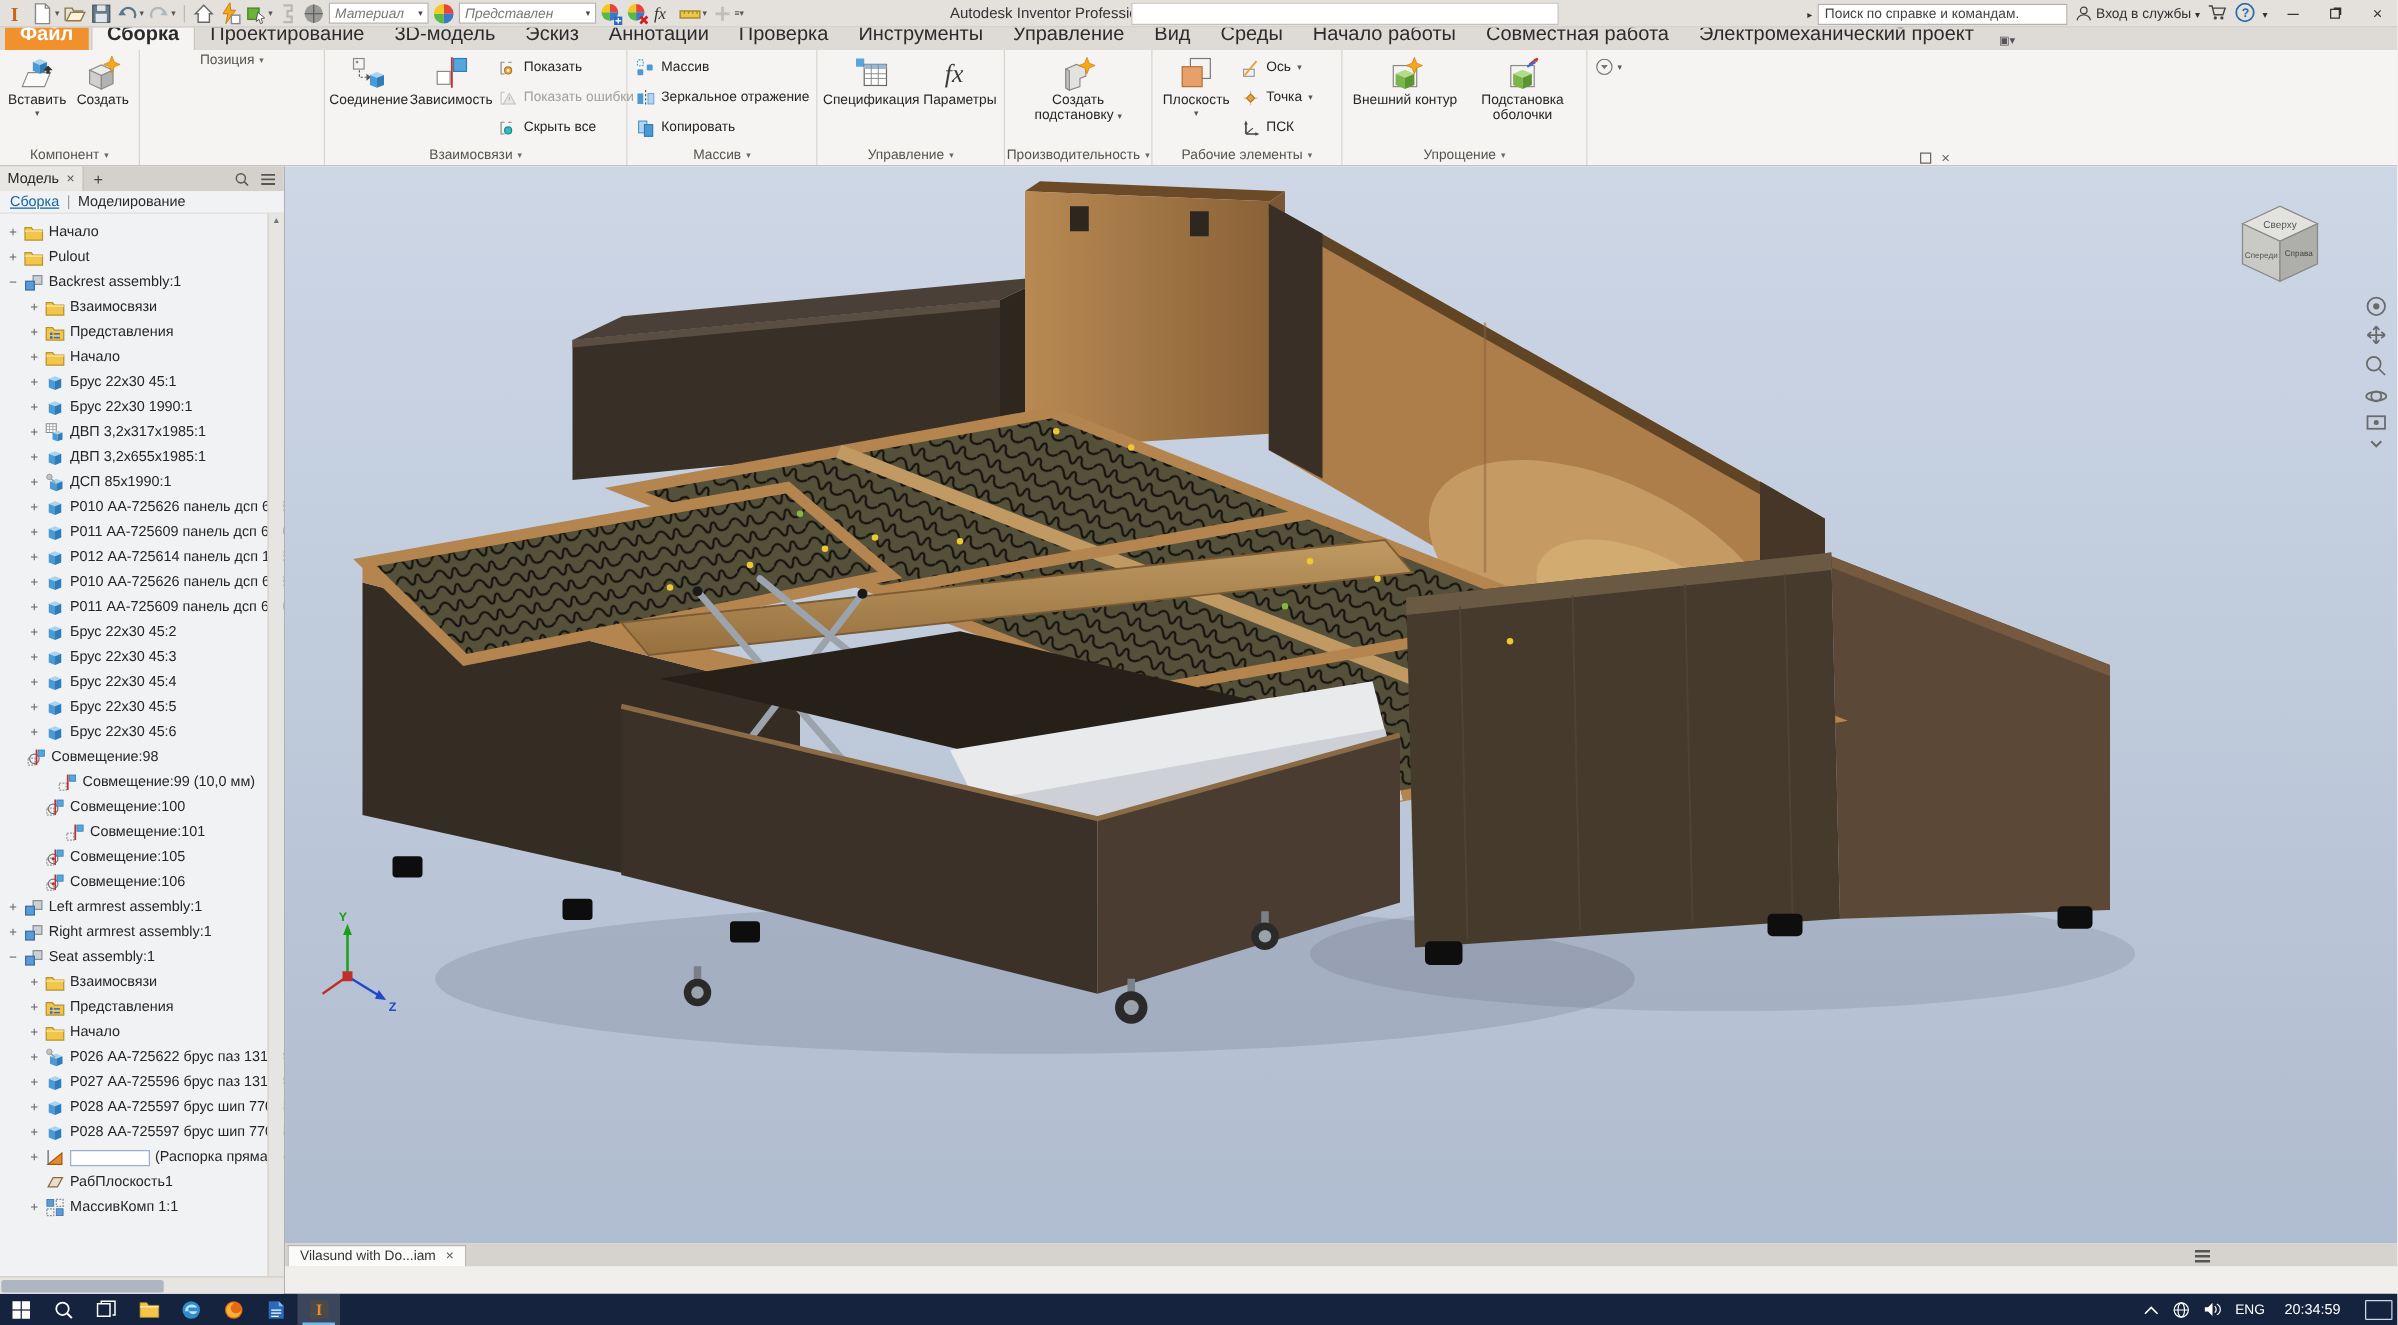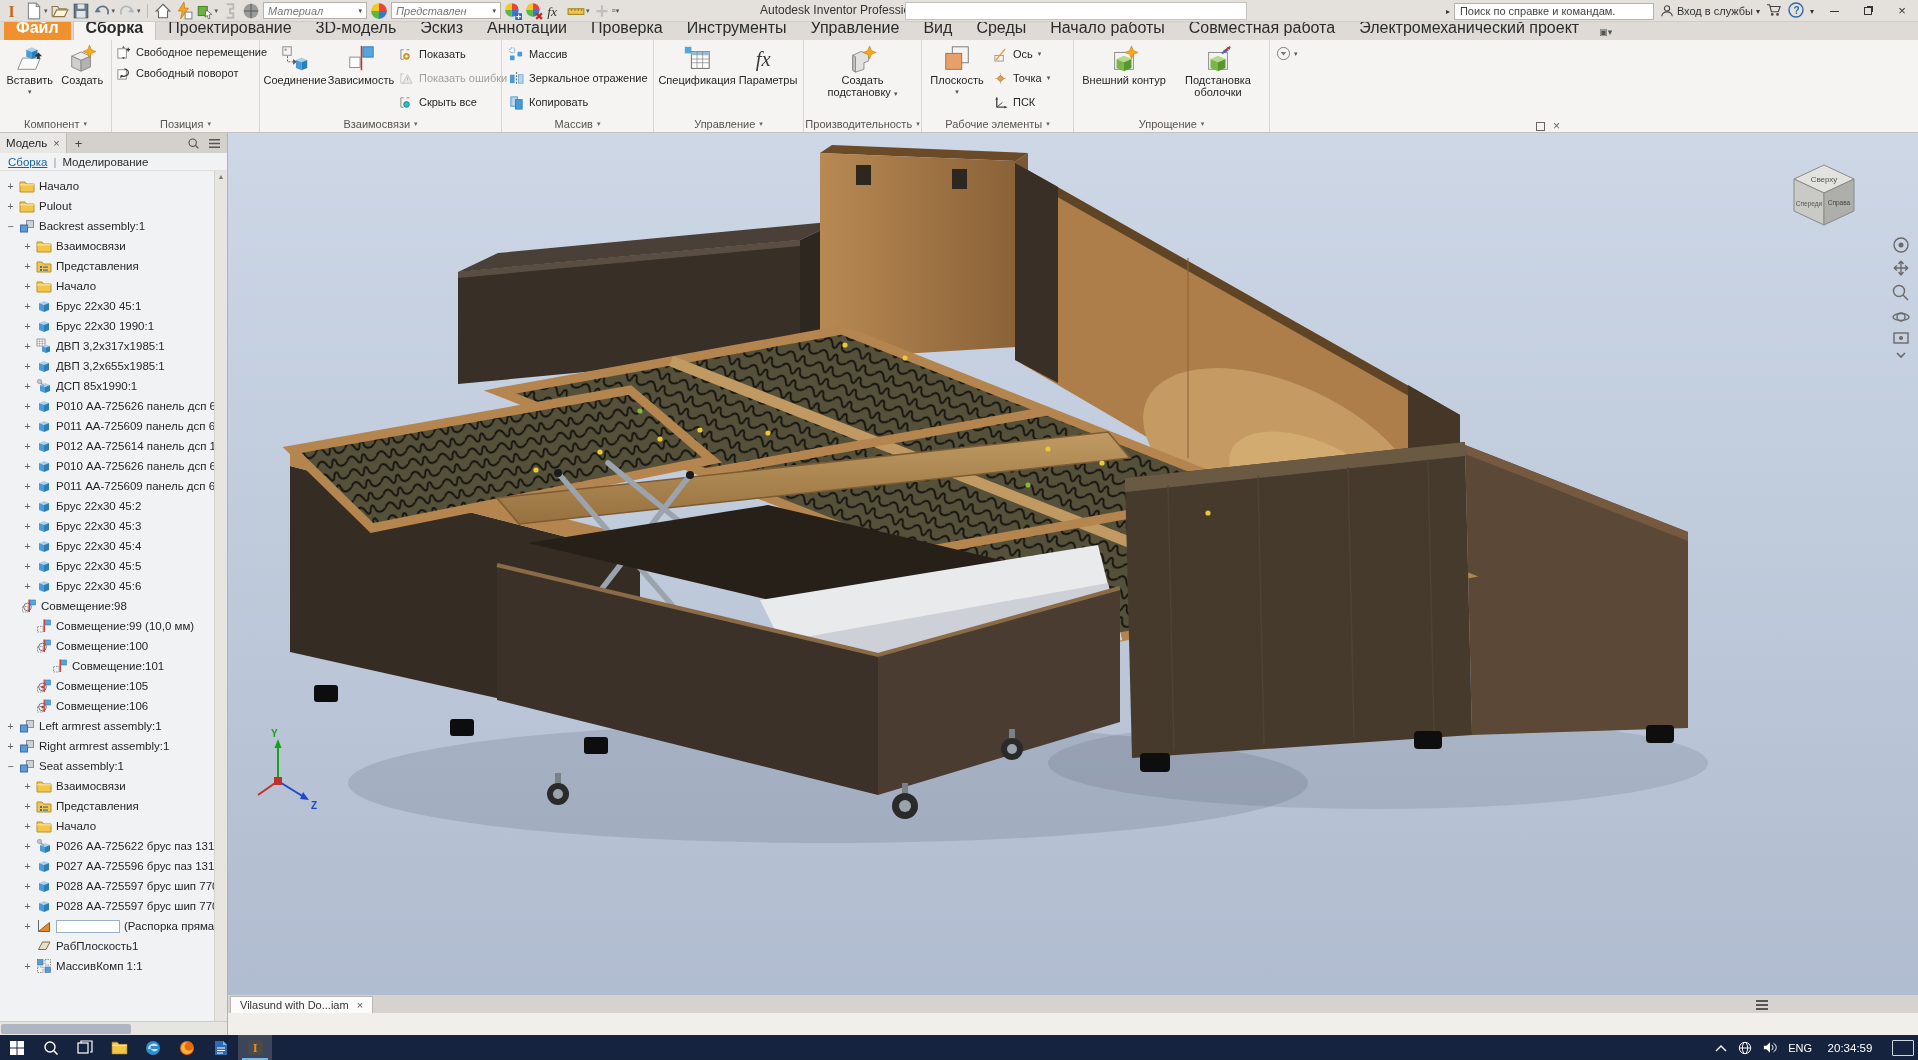--- a/index.html
+++ b/index.html
@@ -173,21 +173,21 @@
             <path d="M5,2 h6 v4 h-3 v4 h3 v4 H5" fill="none" stroke="#777" stroke-width="1.6"></path>
           </svg>
         </span>
       <span class="qi">
           <svg viewBox="0 0 16 16">
             <circle cx="8" cy="8" r="6.5" fill="#9a9a98"></circle>
             <path d="M8,1.5 a6.5,6.5 0 0 1 0,13 A6.5,6.5 0 0 0 8,1.5" fill="#d8d8d6"></path>
             <path d="M1.5,8 h13 M8,1.5 v13" stroke="#555" stroke-width=".8"></path>
           </svg>
         </span>
-      <span class="ddbox" style="width:104px">
+      <span class="ddbox" style="width:80px">
           <span>Материал</span>
           <span class="car">▾</span>
         </span>
       <span class="qi">
           <svg viewBox="0 0 16 16">
             <path d="M8,8 L8,1 A7,7 0 0 1 15,8z" fill="#e8443a"></path>
             <path d="M8,8 L15,8 A7,7 0 0 1 8,15z" fill="#3a78c8"></path>
             <path d="M8,8 L8,15 A7,7 0 0 1 1,8z" fill="#58b848"></path>
             <path d="M8,8 L1,8 A7,7 0 0 1 8,1z" fill="#f5c81c"></path>
           </svg>
@@ -308,38 +308,20 @@
               <polygon points="15,17.5 25,13 25,24.5 15,29" fill="#b2b2b0" stroke="#8a8a88"></polygon>
               <polygon points="24,1 26,6 31,8 26,10 24,15 22,10 17,8 22,6" fill="#f5a81c" stroke="#c87d0a" stroke-width=".6"></polygon>
             </svg>
           <span>Создать</span>
         </div>
       </div>
       <div class="panel-label">Компонент</div>
     </div>
 
     <div class="panel" style="width:148px">
-      <div class="panel-content" style="flex-direction:column;justify-content:flex-start;gap:1px">
-        <div class="smallitem">
-          <svg viewBox="0 0 16 16">
-              <rect x="2" y="4" width="9" height="10" fill="#fff" stroke="#888"></rect>
-              <path d="M11,5 h4 m-2,-2 v4" stroke="#3a3a3a" stroke-width="1.4"></path>
-              <path d="M8,1 l1.5,2 h-3z M8,15 l1.5,-2 h-3z" fill="#3a3a3a"></path>
-            </svg>
-          <span>Свободное перемещение</span>
-        </div>
-        <div class="smallitem">
-          <svg viewBox="0 0 16 16">
-              <rect x="2" y="4" width="9" height="10" fill="#fff" stroke="#888"></rect>
-              <path d="M9,3 a5,4 0 1 1 -4,7" fill="none" stroke="#3a3a3a" stroke-width="1.3"></path>
-              <polygon points="4,11.5 7,10 5.2,13" fill="#3a3a3a"></polygon>
-            </svg>
-          <span>Свободный поворот</span>
-        </div>
-      </div>
       <div class="panel-label">Позиция</div>
     </div>
 
     <div class="panel" style="width:242px">
       <div class="panel-content">
         <div class="bigbtn" style="width:62px">
           <svg viewBox="0 0 32 32">
               <rect x="3" y="3" width="9" height="9" fill="none" stroke="#888"></rect>
               <rect x="5" y="5" width="2" height="2" fill="#888"></rect>
               <path d="M8,13 v6 h6" fill="none" stroke="#555" stroke-dasharray="2,1.5"></path>
@@ -801,21 +783,21 @@
             <span class="ticon">
               <svg viewBox="0 0 16 16">
                 <rect x="1.5" y="8.5" width="5.5" height="5.5" fill="none" stroke="#999" stroke-dasharray="1.5,1"></rect>
                 <circle cx="6.5" cy="9" r="3.8" fill="none" stroke="#777"></circle>
                 <line x1="8.2" y1="1.5" x2="8.2" y2="14" stroke="#c03030" stroke-width="1.4"></line>
                 <rect x="9.5" y="2" width="5" height="5" fill="#56a5dc" stroke="#2e7cb8" stroke-width=".6"></rect>
               </svg>
             </span>
             <span class="tlabel">Совмещение:98</span>
           </div>
-          <div class="trow" style="padding-left: 23px;">
+          <div class="trow" style="padding-left: 33px;">
             <span class="expander"></span>
             <span class="ticon">
               <svg viewBox="0 0 16 16">
                 <rect x="1.5" y="8.5" width="5.5" height="5.5" fill="none" stroke="#999" stroke-dasharray="1.5,1"></rect>
                 <line x1="8.2" y1="1.5" x2="8.2" y2="14" stroke="#c03030" stroke-width="1.4"></line>
                 <rect x="9.5" y="2" width="5" height="5" fill="#56a5dc" stroke="#2e7cb8" stroke-width=".6"></rect>
               </svg>
             </span>
             <span class="tlabel">Совмещение:99 (10,0 мм)</span>
           </div>

